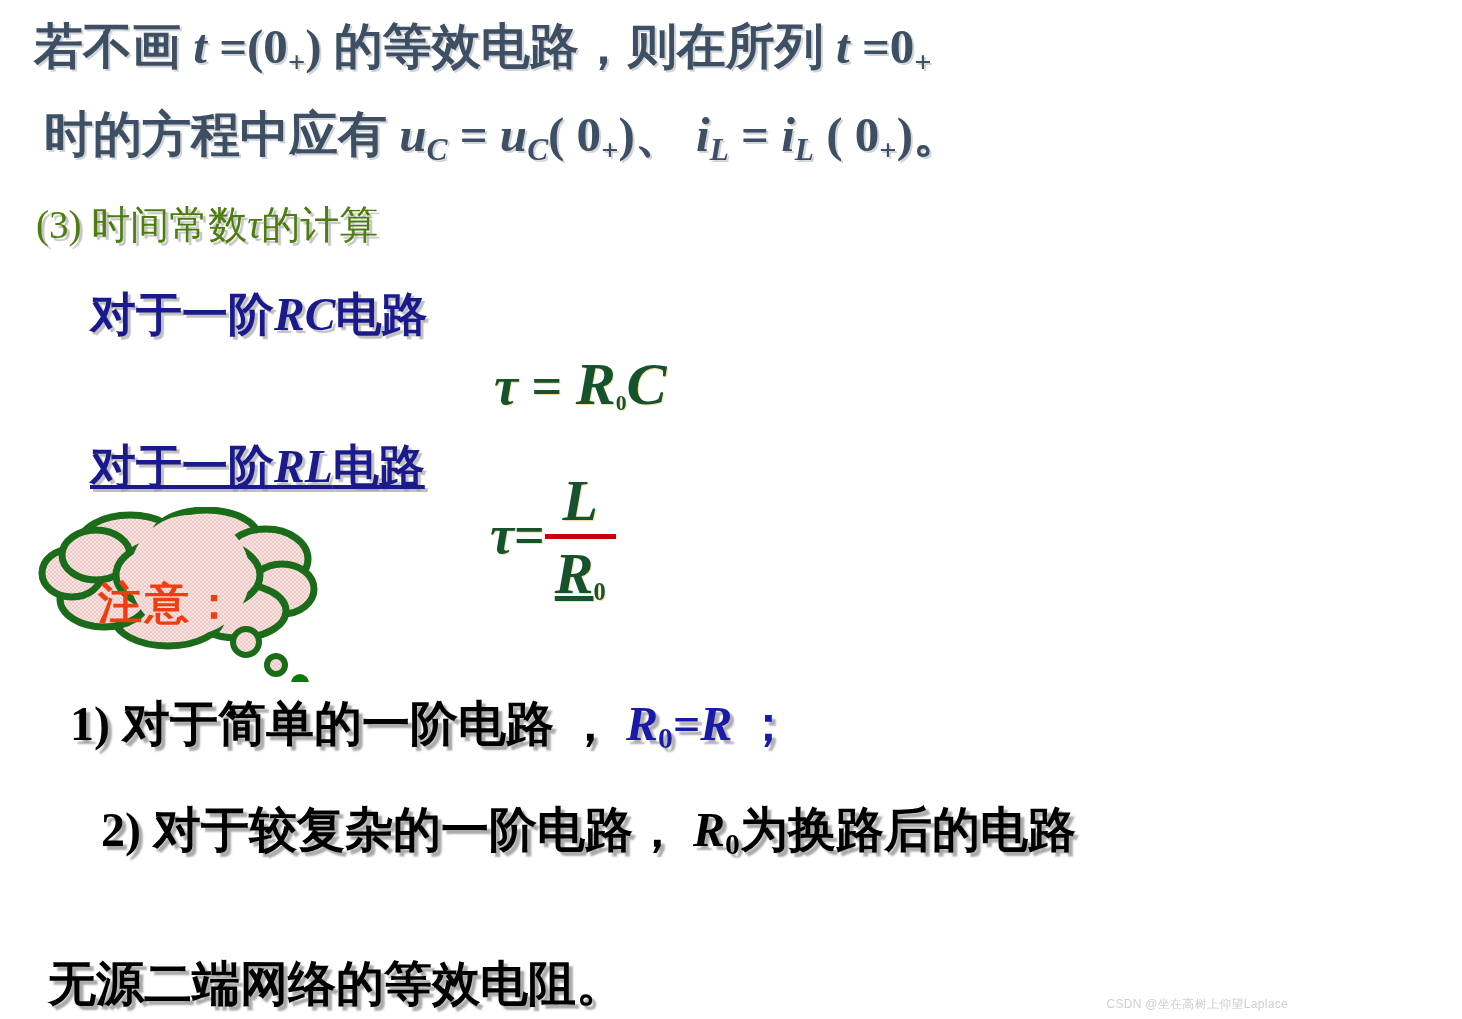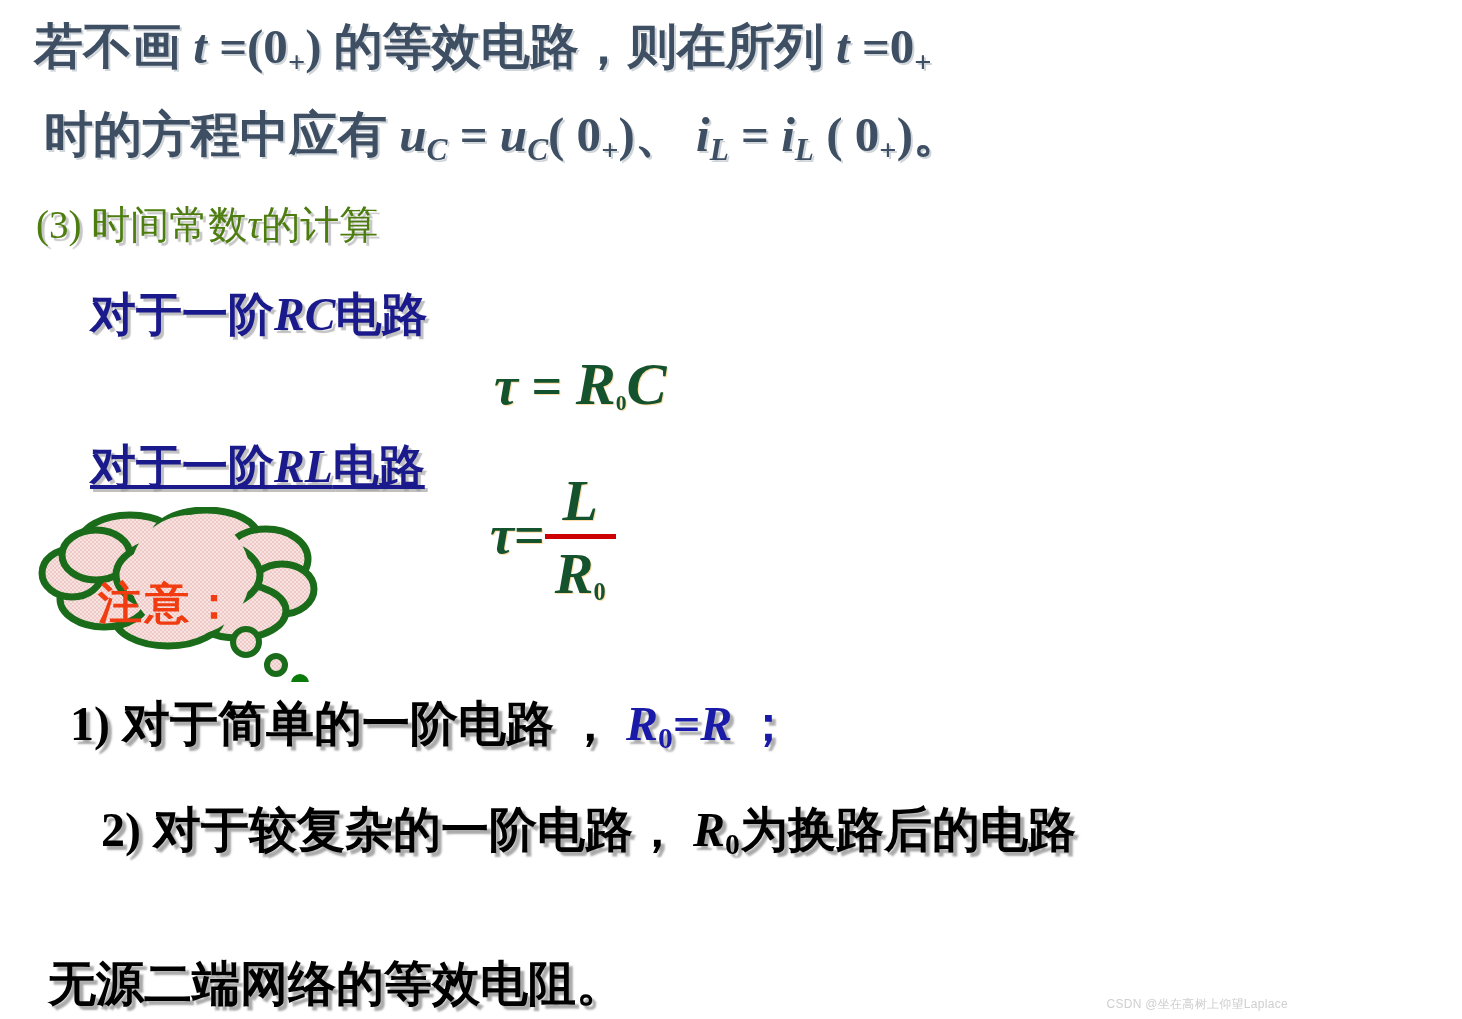--- a/index.html
+++ b/index.html
@@ -92,21 +92,21 @@
     vertical-align: middle;
     text-align: center;
     line-height: 1.0;
   }
   .frac .num { display: block; padding: 0 10px 2px 10px; }
   .frac .bar {
     display: block;
     border-top: 5px solid #cc0000;
     margin: 2px 0 4px 0;
   }
-  .frac .den { display: block; padding: 2px 10px 0 10px; }
+  .frac .den { display: block; padding: 2px 10px 0 10px; text-decoration: underline; }
 
   
   .cloud-wrap {
     position: absolute;
     left: 38px;
     top: 505px;
     width: 300px;
     height: 175px;
   }
   .cloud-svg { position: absolute; left: 0; top: 0; }

